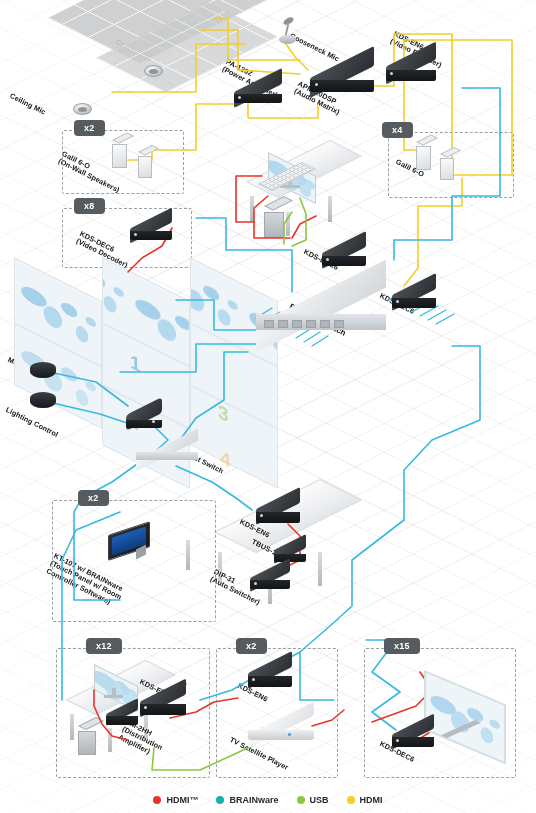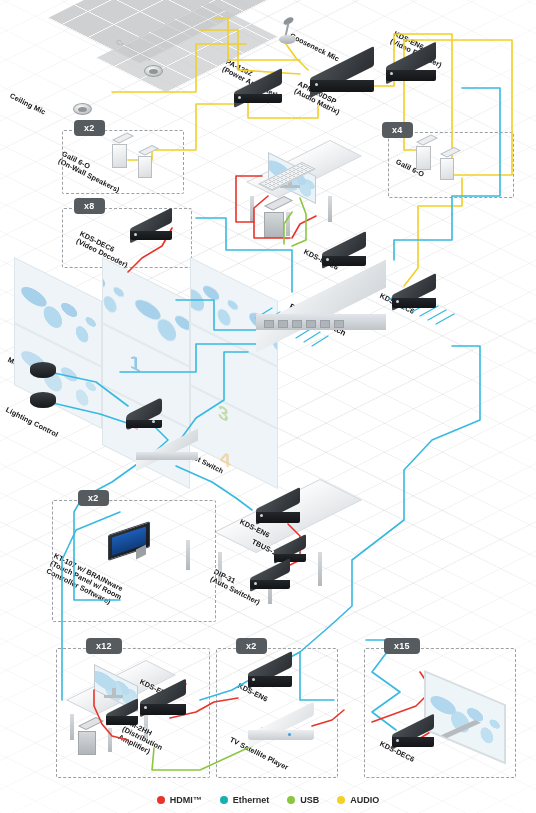--- a/index.html
+++ b/index.html
@@ -502,23 +502,23 @@
 
 </div>
 
 <div id="legend">
   <div class="lgi">
     <span class="lgd" style="background:#e8342a"></span>
     <span>HDMI™</span>
   </div>
   <div class="lgi">
     <span class="lgd" style="background:#16b0b0"></span>
-    <span>Ethernet</span>
+    <span>BRAINware</span>
   </div>
   <div class="lgi">
     <span class="lgd" style="background:#8cc63f"></span>
     <span>USB</span>
   </div>
   <div class="lgi">
     <span class="lgd" style="background:#f2d025"></span>
-    <span>AUDIO</span>
+    <span>HDMI</span>
   </div>
 </div>
 
 </body></html>

